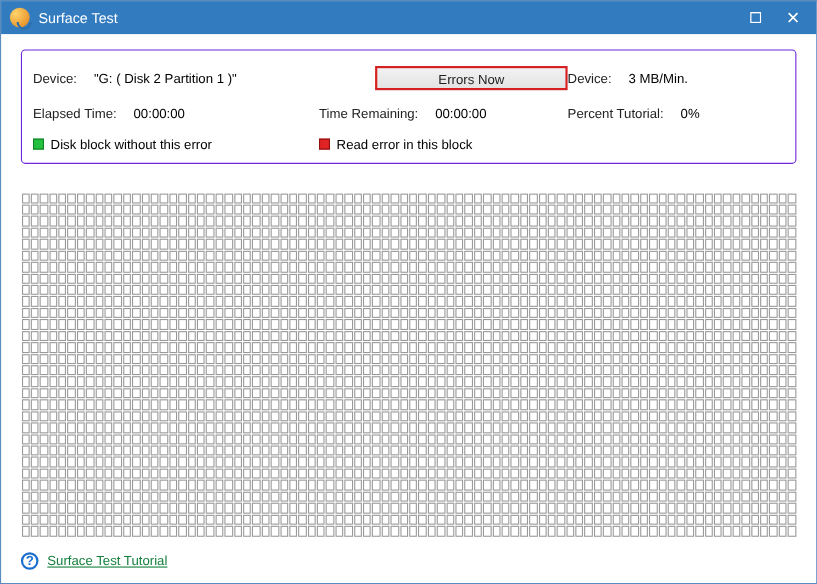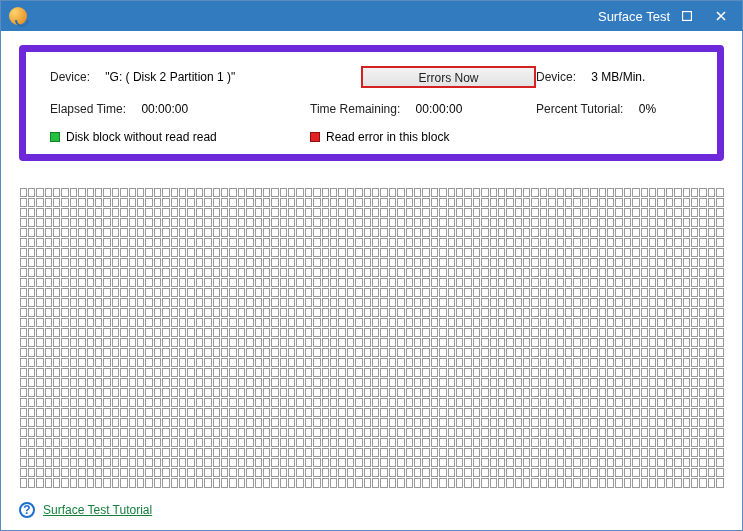--- a/index.html
+++ b/index.html
@@ -21,21 +21,20 @@
     flex-direction: column;
   }
   .titlebar {
     height: 30px;
     background: #327bbf;
     color: #fff;
     display: flex;
     align-items: center;
     padding: 0 4px 0 8px;
     font-size: 13px;
-    text-align: right;
   }
   .titlebar .app-icon {
     width: 18px;
     height: 18px;
     margin-right: 8px;
     display: inline-block;
     border-radius: 50%;
     background: radial-gradient(circle at 30% 30%, #ffd46b, #e07f15);
     position: relative;
   }
@@ -67,23 +66,23 @@
   .titlebar .win-btn svg { display: block; }
 
   .content {
     flex: 1;
     padding: 14px 18px 10px 18px;
     display: flex;
     flex-direction: column;
   }
 
   .info-panel {
-    border: 7px solid #6d28d9;
+    border: 1px solid #6d28d9;
     border-radius: 4px;
-    padding: 14px 14px 10px 24px;
+    padding: 14px 14px 10px 10px;
     margin-bottom: 26px;
   }
   .info-grid {
     display: grid;
     grid-template-columns: 260px 226px 1fr;
     row-gap: 14px;
     align-items: center;
   }
   .lbl { color: #222; }
   .cell { display: flex; align-items: center; gap: 6px; }
@@ -200,21 +199,21 @@
           <span class="lbl">Time Remaining:</span>&nbsp;
           <span>00:00:00</span>
         </div>
 
         <div class="cell">
           <span class="lbl">Percent Tutorial:</span>&nbsp;
           <span>0%</span>
         </div>
         <div class="cell">
           <span class="legend-box legend-green"></span>
-          <span>Disk block without read read</span>
+          <span>Disk block without this error</span>
         </div>
         <div class="cell">
           <span class="legend-box legend-red"></span>
           <span>Read error in this block</span>
         </div>
       </div>
     </div>
 
     <div class="block-map" id="block-map">
         <div></div>

